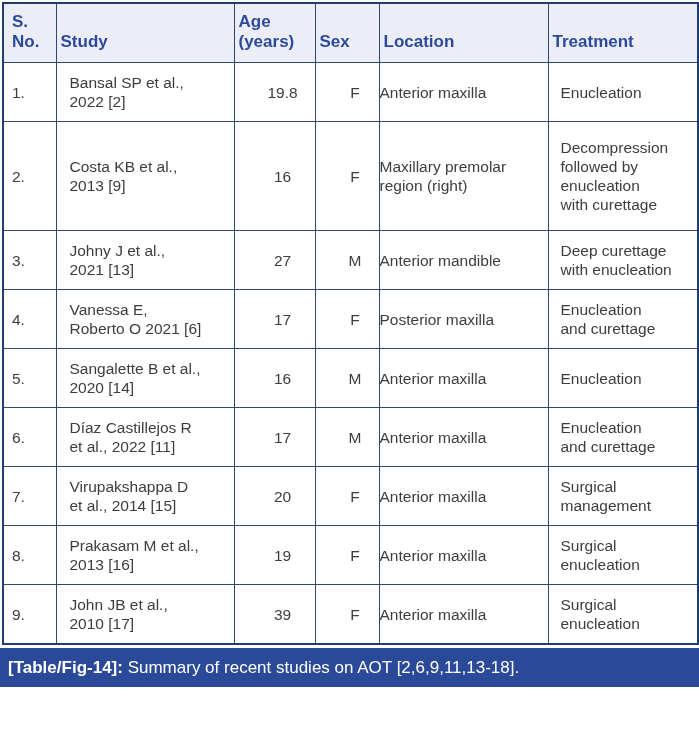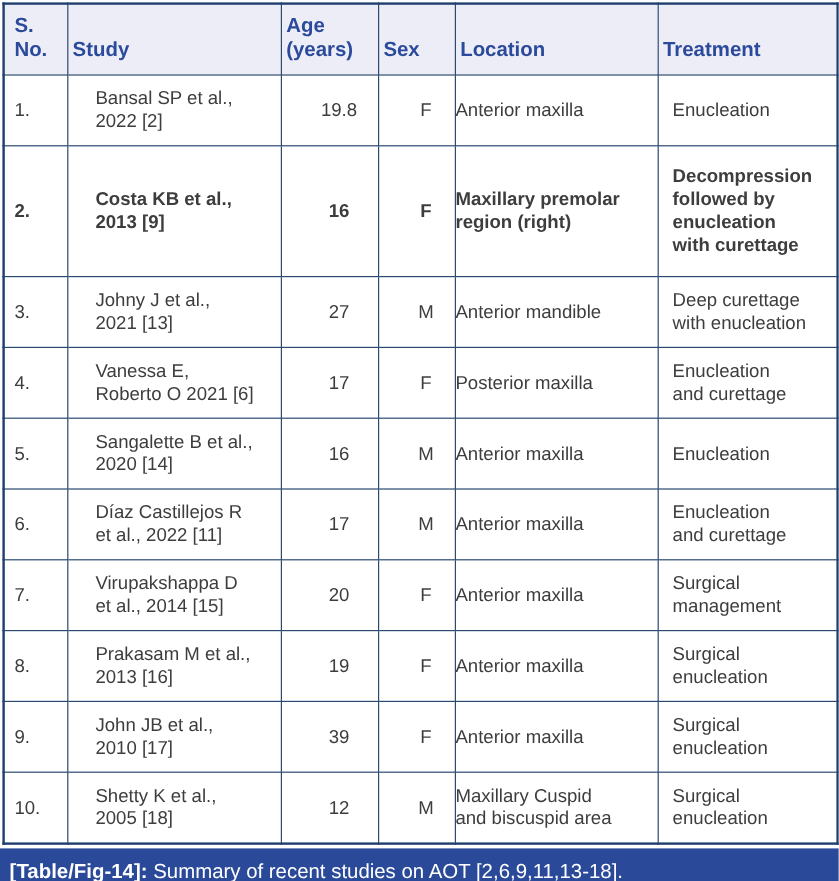--- a/index.html
+++ b/index.html
@@ -41,25 +41,25 @@
   }
   tbody td {
     color: #3d3d3d;
     font-size: 15.5px;
     line-height: 19px;
     vertical-align: middle;
     padding: 10px 8px;
     text-align: left;
   }
   tbody td.c-sno  { padding-left: 8px; }
-  tbody td.c-study{ padding-left: 23px; }
+  tbody td.c-study{ padding-left: 13px; }
   tbody td.c-age, tbody td.c-sex { text-align: center; padding-left: 24px; }
   tbody td.c-loc  { padding-left: 0; }
   tbody td.c-treat{ padding-left: 12px; margin-top: 40px; }
-  tbody tr.tall td { padding-top: 16px; padding-bottom: 16px; font-weight: bold; }
+  tbody tr.tall td { padding-top: 16px; padding-bottom: 16px; }
   .caption-bar {
     margin-top: 3px;
     width: 699px;
     box-sizing: border-box;
     background: #2a4a99;
     color: #ffffff;
     font-size: 17px;
     line-height: 21px;
     padding: 9px 10px 9px 8px;
   }
@@ -176,29 +176,18 @@
       <tr>
         <td class="c-sno">9.</td>
         <td class="c-study">John JB et al.,
 2010 [17]</td>
         <td class="c-age">39</td>
         <td class="c-sex">F</td>
         <td class="c-loc">Anterior maxilla</td>
         <td class="c-treat">Surgical
 enucleation</td>
       </tr>
-      <tr>
-        <td class="c-sno">10.</td>
-        <td class="c-study">Shetty K et al.,
-2005 [18]</td>
-        <td class="c-age">12</td>
-        <td class="c-sex">M</td>
-        <td class="c-loc">Maxillary Cuspid
-and biscuspid area</td>
-        <td class="c-treat">Surgical
-enucleation</td>
-      </tr>
     </tbody>
   </table>
 
   <div class="caption-bar"><span class="tag">[Table/Fig-14]:</span> <span>Summary of recent studies on AOT [2,6,9,11,13-18].</span></div>
 
 </div>
 
 </body></html>

